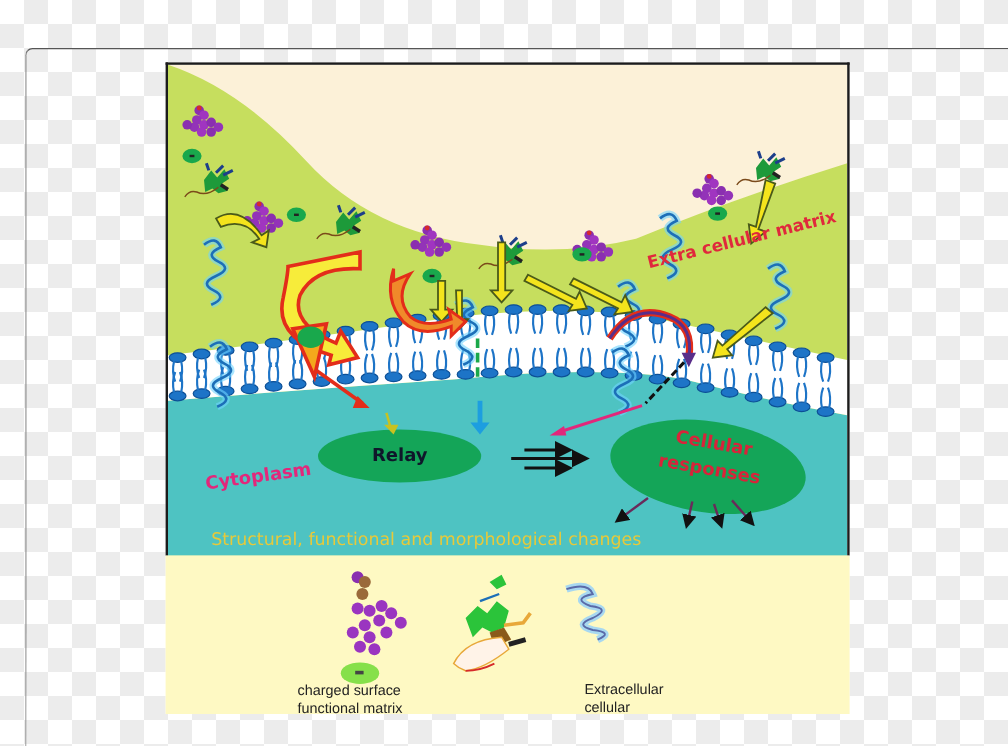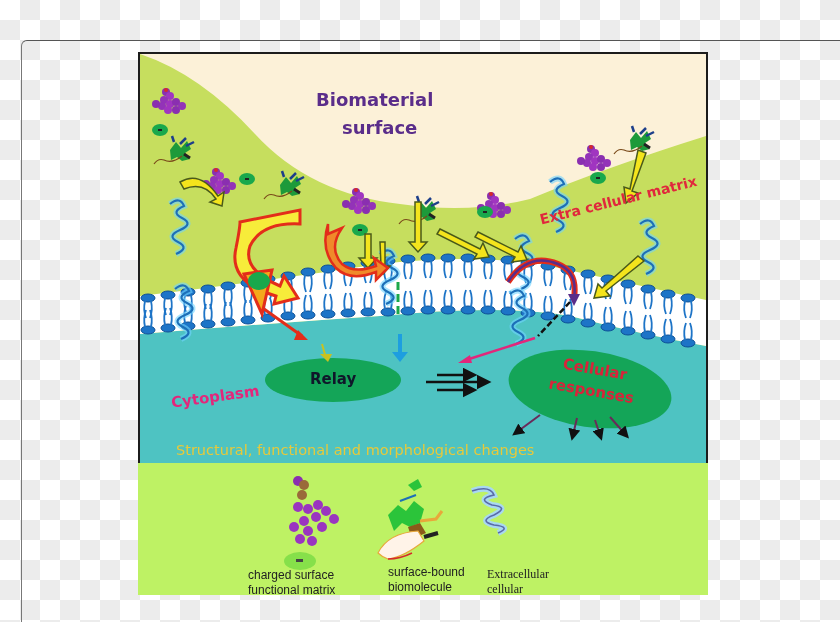--- a/index.html
+++ b/index.html
@@ -21,21 +21,21 @@
   .figure-panel {
     position:absolute; left:138px; top:52px; width:570px; height:543px;
     background:#fefefe;
   }
   .diagram {
     position:absolute; left:0; top:0; width:570px; height:411px;
     border:2px solid #1c1c1c; border-bottom:none; box-sizing:border-box; overflow:hidden;
   }
   .diagram svg { position:absolute; left:0; top:0; }
   .label { position:absolute; white-space:nowrap; font-family:"DejaVu Sans", sans-serif; font-weight:bold; }
-  .legend { position:absolute; left:0; top:411px; width:570px; height:132px; background:#bef264; }
+  .legend { position:absolute; left:0; top:411px; width:570px; height:132px; background:#fef9c3; }
   .legend-text { position:absolute; font-family:"Liberation Sans", sans-serif; font-size:12px; color:#222; line-height:15px; }
 </style>
 </head>
 <body>
 
 <div class="outer-frame"></div>
 
 <div class="figure-panel">
   <div class="diagram">
     <svg width="566" height="411" viewBox="0 0 566 411">
@@ -215,24 +215,20 @@
       <line x1="297" y1="336" x2="330" y2="336" stroke="#111" stroke-width="2.5" marker-end="url(#ah)"></line>
 
       <g stroke="#6a2a5a" stroke-width="2" fill="none" marker-end="url(#ah)">
         <line x1="400" y1="361" x2="377" y2="378"></line>
         <line x1="437" y1="364" x2="433" y2="381"></line>
         <line x1="455" y1="366" x2="460" y2="381"></line>
         <line x1="470" y1="363" x2="485" y2="380"></line>
       </g>
     </svg>
 
-    <div class="label" style="left:176px; top:32px; color:#5a2d8a; font-size:18px; text-align:center; line-height:28px;">
-      <div>Biomaterial</div>
-      <div style="margin-left:10px;">surface</div>
-    </div>
     <div class="label" style="left:398px; top:158px; color:#e0283c; font-size:14px; transform:rotate(-14deg); transform-origin:left top;">Extra cellular matrix</div>
     <div class="label" style="left:30px; top:340px; color:#e2277b; font-size:15px; transform:rotate(-8deg); transform-origin:left top;">Cytoplasm</div>
     <div class="label" style="left:170px; top:316px; color:#0f172a; font-size:15px;">Relay</div>
     <div class="label" style="left:410px; top:304px; color:#d8243a; font-size:15px; text-align:center; line-height:22px; transform:rotate(10deg); transform-origin:center;">
       <div>Cellular</div>
       <div>responses</div>
     </div>
     <div class="label" style="left:36px; top:388px; color:#e7c93a; font-size:14.5px; font-weight:normal;">Structural, functional and morphological changes</div>
   </div>
 
@@ -270,22 +266,18 @@
       <g>
         <path d="M334,28 q18,-6 22,4 q-18,4 -2,10 q18,2 2,10 q-16,6 0,10 q18,2 4,8" stroke="#a8d8f0" stroke-width="6" fill="none"></path>
         <path d="M334,28 q18,-6 22,4 q-18,4 -2,10 q18,2 2,10 q-16,6 0,10 q18,2 4,8" stroke="#5a6aa8" stroke-width="1.6" fill="none"></path>
       </g>
     </svg>
 
     <div class="legend-text" style="left:110px; top:105px;">
       <div>charged surface</div>
       <div>functional matrix</div>
     </div>
-    <div class="legend-text" style="left:250px; top:102px;">
-      <div>surface-bound</div>
-      <div>biomolecule</div>
-    </div>
-    <div class="legend-text" style="left:349px; top:104px;font-family:Liberation Serif, serif;">
+    <div class="legend-text" style="left:349px; top:104px;">
       <div>Extracellular</div>
       <div>cellular</div>
     </div>
   </div>
 </div>
 
 </body></html>

